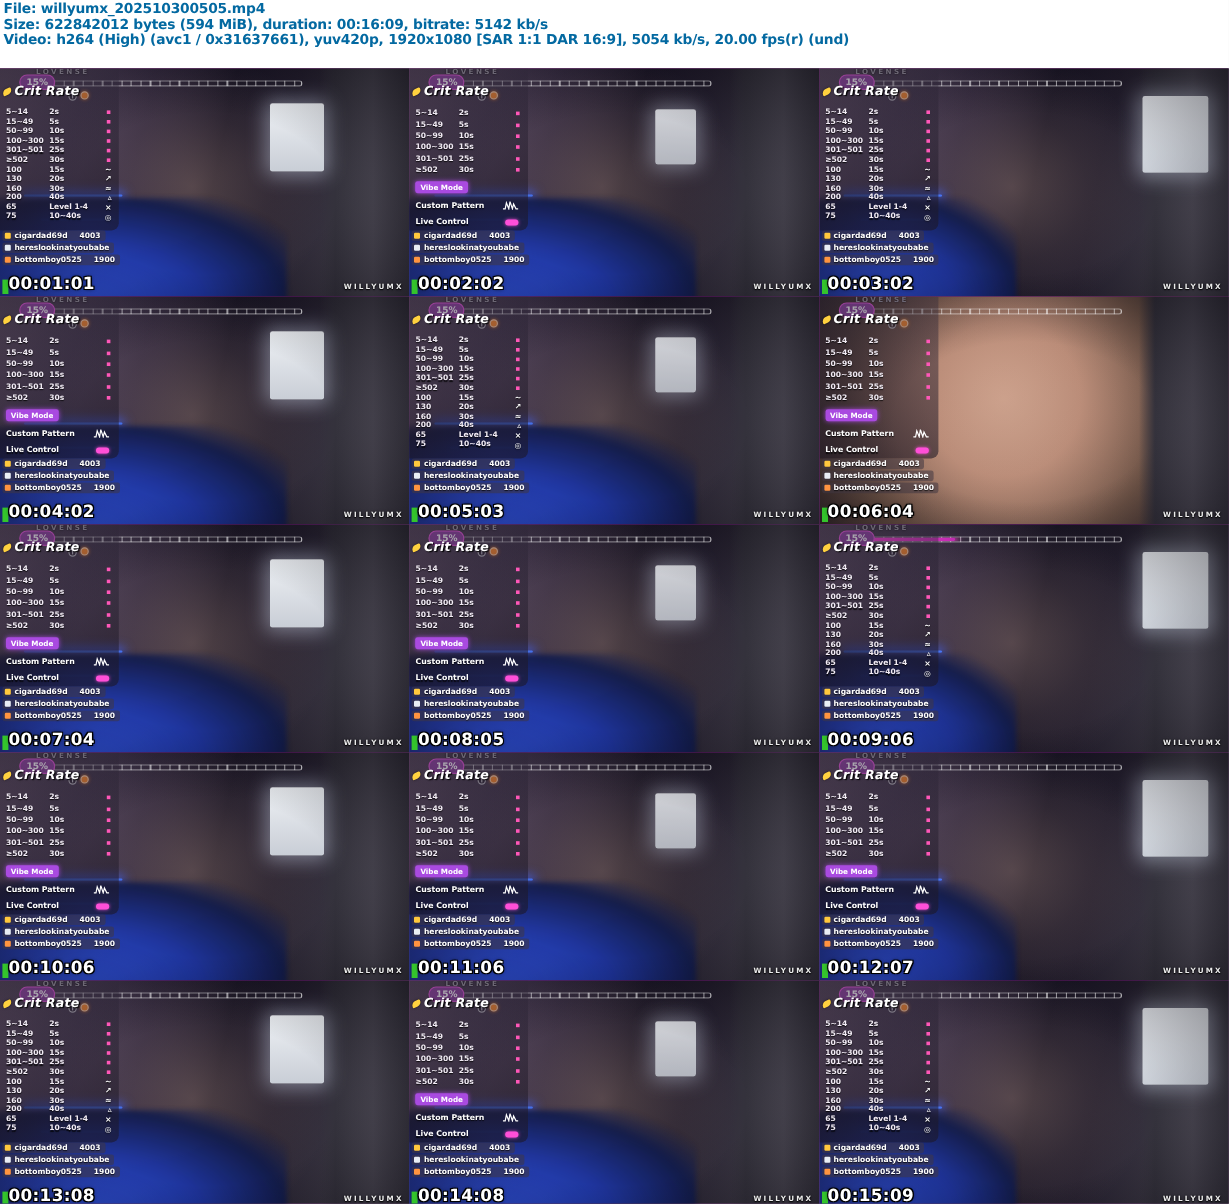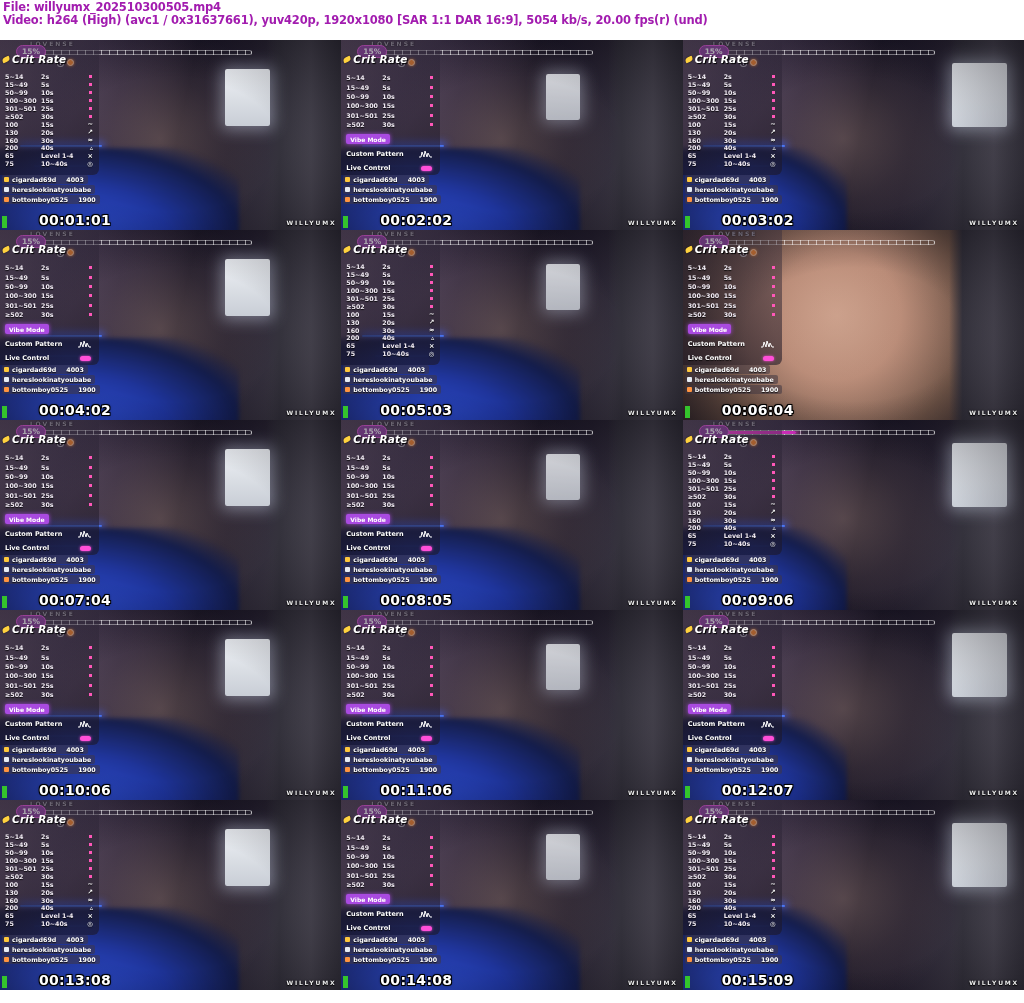--- a/index.html
+++ b/index.html
@@ -1,19 +1,19 @@
 <!DOCTYPE html>
 <html><head>
 <meta charset="utf-8">
 <style>
   * { margin:0; padding:0; box-sizing:border-box; }
   html,body { width:1024px; height:1003px; background:#fff; font-family:"DejaVu Sans",sans-serif; }
 
   
-  .header { height:40px; background:#fff; color:#a21caf; padding:1px 3px 0 3px; }
+  .header { height:57px; background:#fff; color:#0369a1; padding:1px 3px 0 3px; }
   .header div { font-size:11.5px; font-weight:bold; line-height:13px; letter-spacing:-0.2px; white-space:nowrap; }
 
   
   .grid { display:grid; grid-template-columns:repeat(3,1fr); grid-auto-rows:190px; width:1024px; background:#0b0a10; }
   .thumb { position:relative; overflow:hidden; background:#701a75; }
 
   
   .scene { position:absolute; inset:0; overflow:hidden; }
   .sc-base { position:absolute; inset:0;
     background:linear-gradient(102deg,#8d7590 0%,#63536b 12%,#332a40 34%,#1a1626 52%,#241f2e 66%,#3a3642 82%,#514d58 100%); }
@@ -77,32 +77,33 @@
 
   .tippers { position:absolute; left:2px; top:135px; display:flex; flex-direction:column; gap:1px; }
   .chip { display:flex; align-items:center; gap:3px; width:max-content; padding:1px 4px 1px 2px;
     background:rgba(64,54,66,.55); border-radius:2px; font-size:6.3px; font-weight:bold; color:#fff;
     text-shadow:0 1px 1px rgba(0,0,0,.8); }
   .trophy { width:5px; height:5px; border-radius:1px; }
   .t-gold { background:#ffc83d; } .t-silver { background:#e8edf4; } .t-bronze { background:#ff9440; }
   .tamt { margin-left:7px; }
 
   
-  .ts { position:absolute; left:2px; bottom:2px; display:flex; align-items:flex-end;gap:32px; }
+  .ts { position:absolute; left:2px; bottom:2px; display:flex; align-items:flex-end; }
   .green { width:5px; height:12px; background:#34c42c; margin-right:0; }
   .tst { font-size:14px; font-weight:bold; color:#fff; letter-spacing:.3px;
     text-shadow:-1px -1px 0 #000, 1px -1px 0 #000, -1px 1px 0 #000, 1px 1px 0 #000, 0 0 3px #000; }
   .wm { position:absolute; right:5px; bottom:4px; font-size:6px; font-weight:bold; letter-spacing:1.8px;
     color:rgba(255,255,255,.92); text-shadow:0 0 2px #000, 0 1px 1px #000; }
 </style>
 </head>
 <body>
 
 <div class="header">
   <div>File: willyumx_202510300505.mp4</div>
+  <div>Size: 622842012 bytes (594 MiB), duration: 00:16:09, bitrate: 5142 kb/s</div>
   <div>Video: h264 (High) (avc1 / 0x31637661), yuv420p, 1920x1080 [SAR 1:1 DAR 16:9], 5054 kb/s, 20.00 fps(r) (und)</div>
 </div>
 
 <div class="grid">
     <div class="thumb col0">
       <div class="scene">
         <div class="sc-base"></div>
         <div class="sc-warm"></div>
         <div class="sc-closet"></div>
         <div class="sc-monitor"></div>

